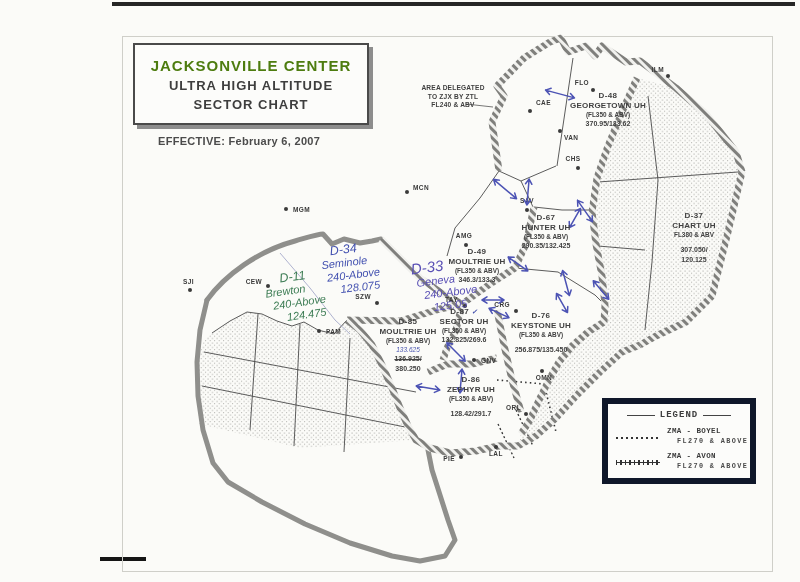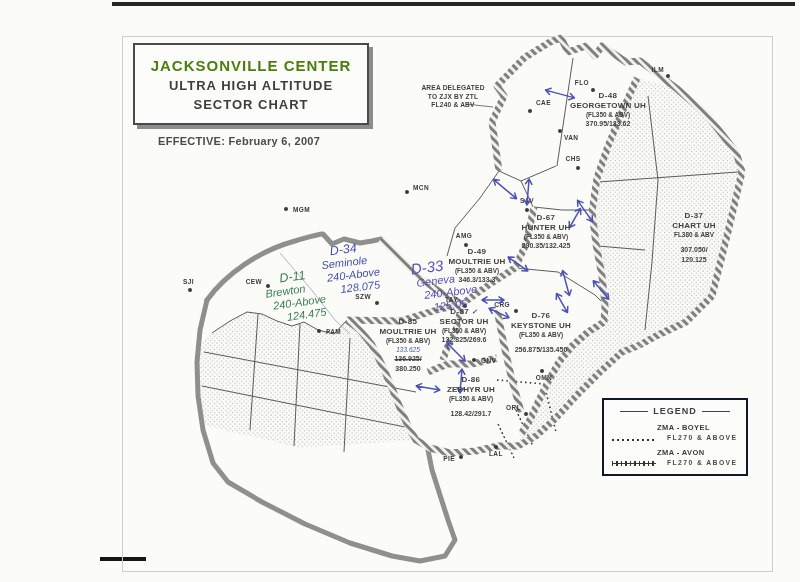--- a/index.html
+++ b/index.html
@@ -26,25 +26,25 @@
   .sec-freq{font-size:7px;font-weight:bold;margin-top:1px;}
   .sec-freq.struck{text-decoration:line-through;}
   .hand-freq{font-size:6.5px;color:#4753ae;font-style:italic;margin-top:1px;}
   .hand-mark{color:#4753ae;font-size:7px;font-style:italic;}
   .hand{position:absolute;font-style:italic;line-height:1.15;}
   .hand .hl{white-space:nowrap;}
   
   #delegated{position:absolute;left:403px;top:84px;width:100px;text-align:center;
     font-size:6.6px;font-weight:bold;color:#3f3f3f;line-height:1.3;letter-spacing:.2px;}
   
-  #legend{position:absolute;left:602px;top:398px;width:142px;height:74px;border:2px solid #0f172a;background:#fcfcfa;}
+  #legend{position:absolute;left:602px;top:398px;width:142px;height:74px;border:6px solid #0f172a;background:#fcfcfa;font-family:Liberation Mono, monospace;}
   #legend .lg-title-row{display:flex;align-items:center;justify-content:center;gap:5px;margin-top:6px;}
   #legend .lg-title-row .dash{width:28px;height:0;border-top:1.5px solid #444;}
   #legend .lg-title{font-size:9px;font-weight:bold;letter-spacing:1px;color:#3c3c3c;}
-  #legend .lg-item{display:flex;align-items:flex-end;gap:1px;margin:7px 0 0 8px;}
+  #legend .lg-item{display:flex;align-items:center;gap:7px;margin:7px 0 0 8px;}
   #legend .lg-sample{width:44px;margin-top:3px;}
   #legend .samp-dotted{height:2px;background:repeating-linear-gradient(90deg,#333 0 1.6px,transparent 1.6px 5px);}
   #legend .samp-crossed{height:5px;
     background:linear-gradient(#333,#333) 0 50%/100% 1px no-repeat,
     repeating-linear-gradient(90deg,#333 0 1.3px,transparent 1.3px 4.5px);}
   #legend .lg-label{font-size:7.5px;font-weight:bold;color:#3c3c3c;letter-spacing:.4px;}
   #legend .lg-sub{font-size:6.8px;font-weight:bold;color:#4a4a4a;letter-spacing:1.4px;margin:2px 0 0 10px;}
 </style>
 </head>
 <body>

